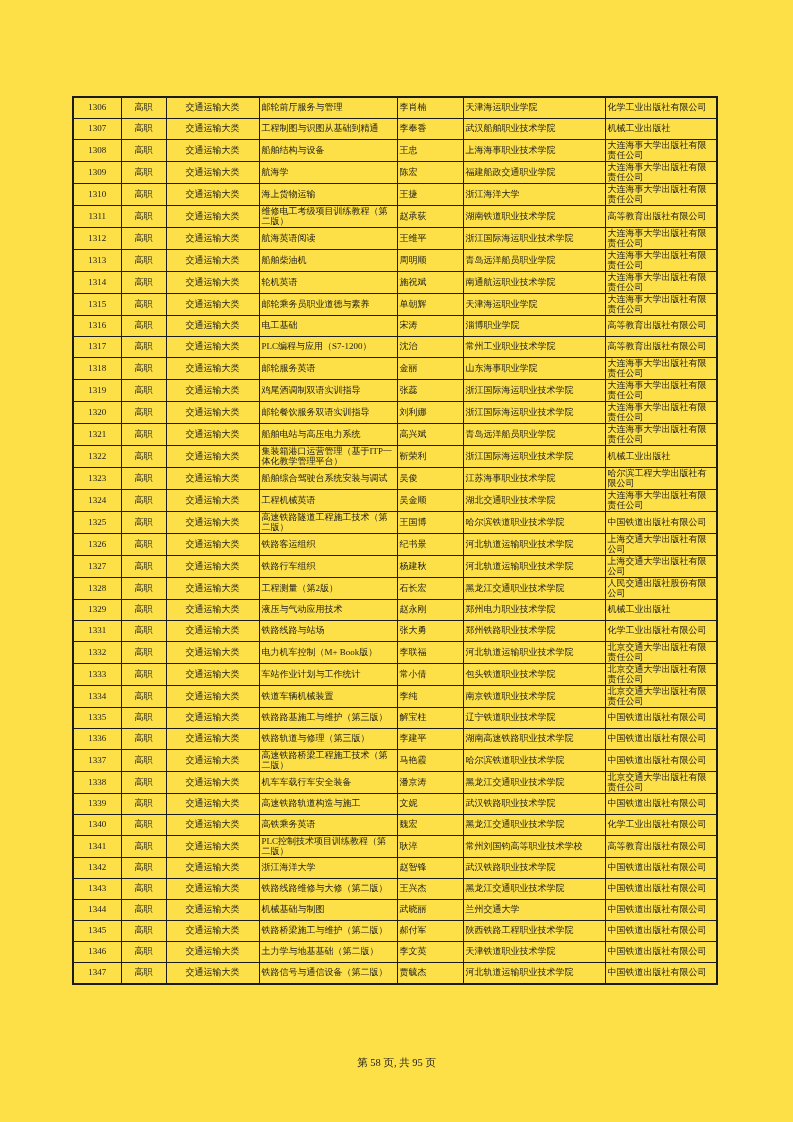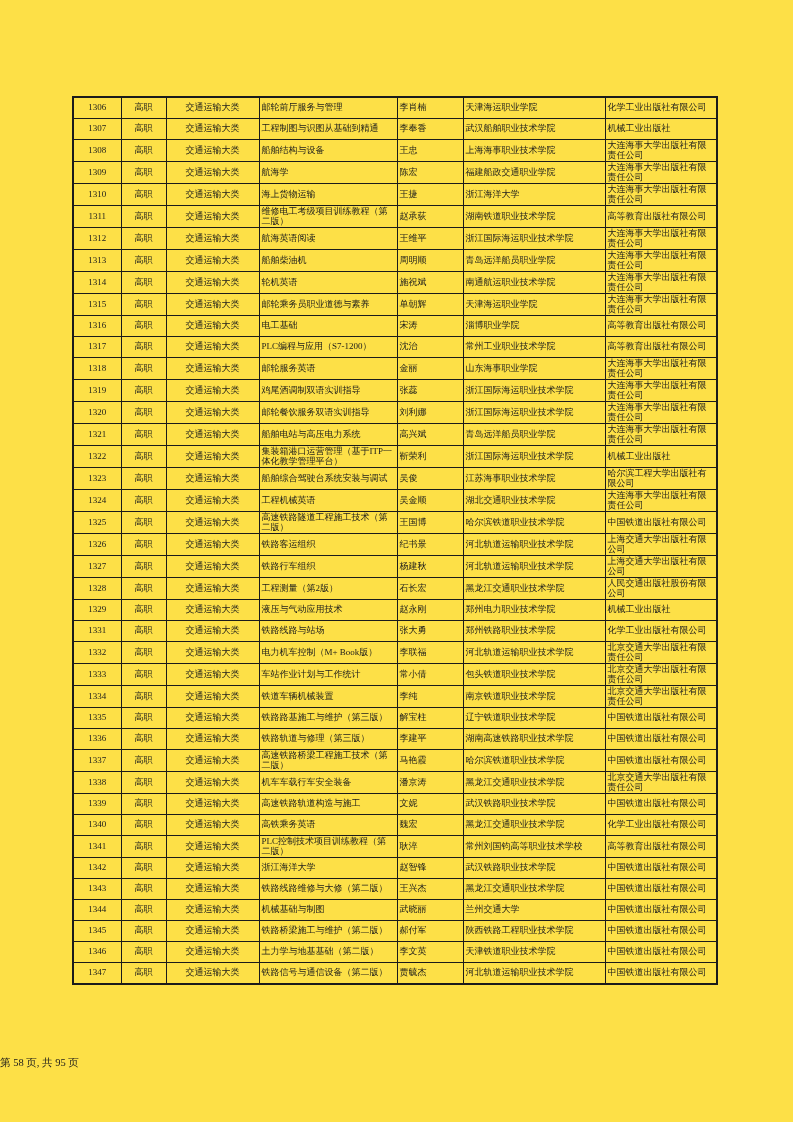--- a/index.html
+++ b/index.html
@@ -36,21 +36,21 @@
     color: #1b1b1b;
   }
   table.book-table td.center {
     text-align: center;
   }
   .page-footer {
     position: absolute;
     top: 1056px;
     left: 0;
     width: 100%;
-    text-align: left;
+    text-align: center;
     font-size: 10.5px;
     color: #1b1b1b;
   }
 </style>
 </head>
 <body>
 
 <div class="page">
 
   <table class="book-table">

